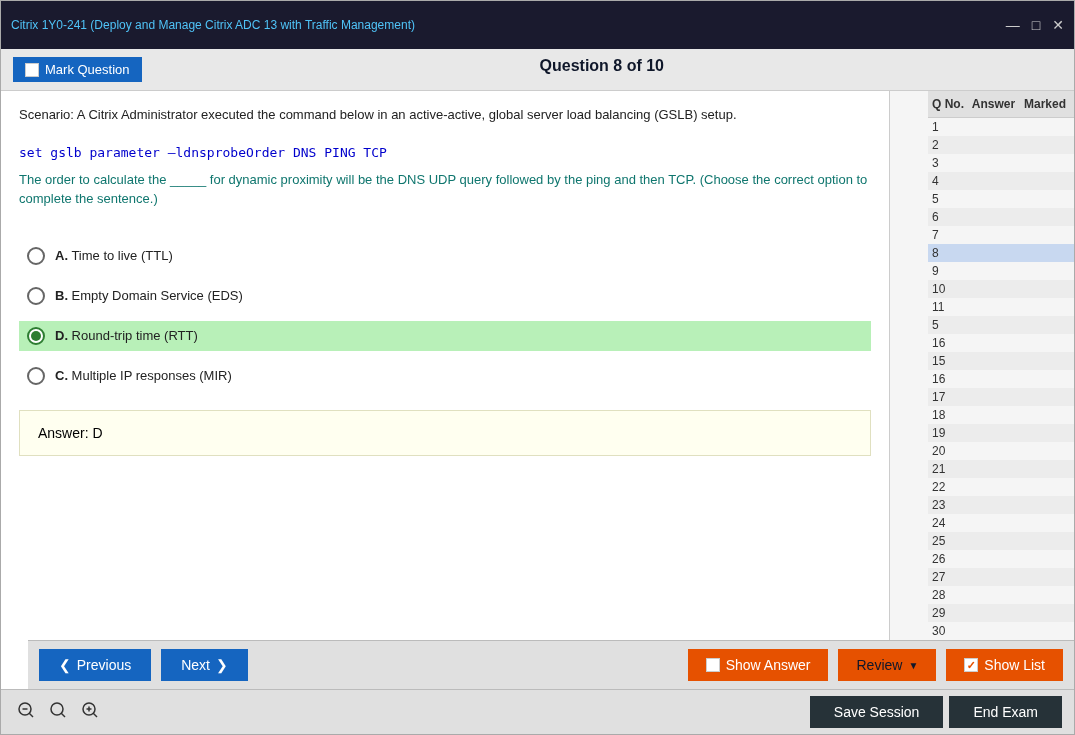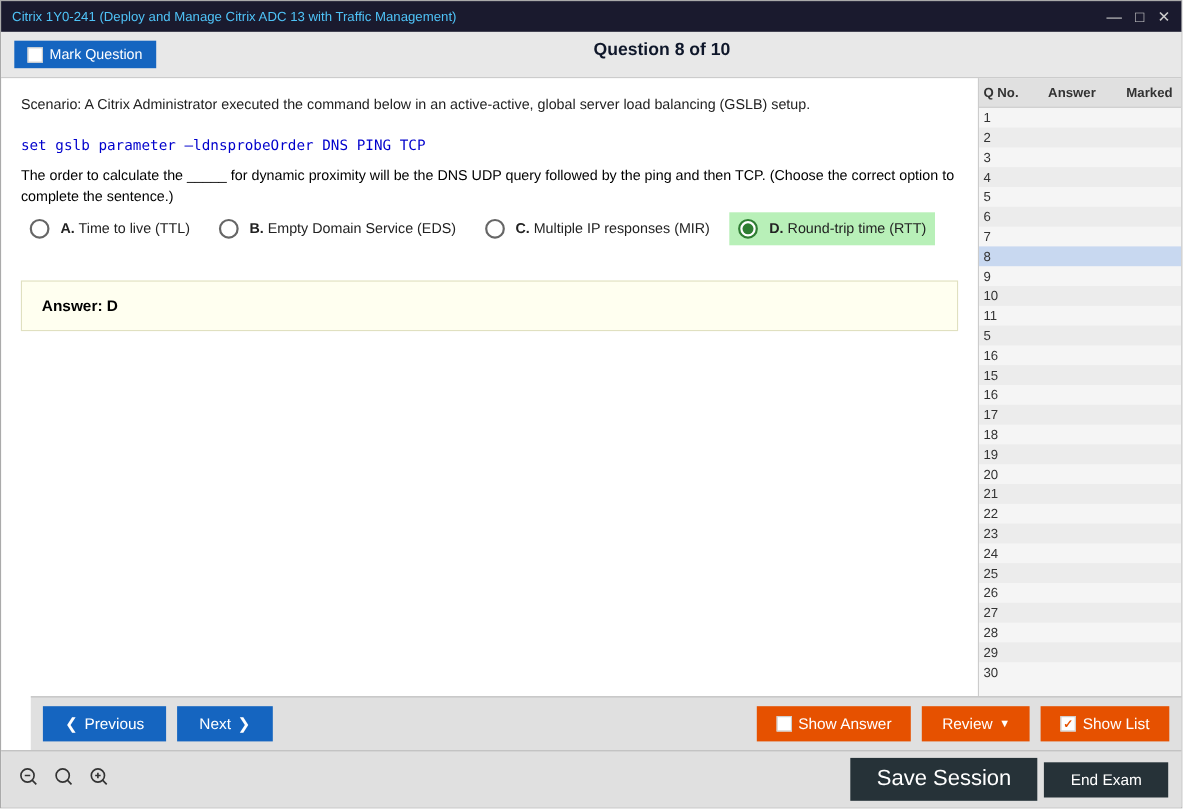--- a/index.html
+++ b/index.html
@@ -1,70 +1,70 @@
 <!DOCTYPE html>
 <html><head>
   <meta charset="utf-8">
   <style>
     * { box-sizing: border-box; margin: 0; padding: 0; }
     body { font-family: Arial, sans-serif; font-size: 13px; background: #f0f0f0; width: 1075px; height: 735px; overflow: hidden; }
 
     .window { width: 1075px; height: 735px; background: #fff; border: 1px solid #aaa; display: flex; flex-direction: column; }
 
-    .title-bar { background: #1a1a2e; color: #4fc3f7; padding: 6px 10px; display: flex; justify-content: space-between; align-items: center; font-size: 12px; }
+    .title-bar { background: #1a1a2e; color: #4fc3f7; padding: 16px 10px; display: flex; justify-content: space-between; align-items: center; font-size: 12px; }
     .title-bar-controls { display: flex; gap: 12px; color: #ccc; }
     .title-bar-controls span { cursor: pointer; font-size: 14px; }
 
     .toolbar { background: #e8e8e8; padding: 8px 12px; display: flex; align-items: flex-start; border-bottom: 1px solid #ccc; }
     .mark-question-btn { background: #1565c0; color: white; border: none; padding: 5px 12px; font-size: 13px; cursor: pointer; display: flex; align-items: center; gap: 6px; }
     .question-title { flex: 1; text-align: center; font-size: 16px; font-weight: bold; color: #0f172a; }
 
     .main-area { display: flex; flex: 1; overflow: hidden; }
 
     .question-area { flex: 1; padding: 14px 18px; overflow-y: auto; }
 
     .scenario-text { color: #222; margin-bottom: 20px; line-height: 1.5; }
     .command-text { color: #0000cc; font-family: monospace; margin-bottom: 10px; font-size: 13px; }
-    .question-text { color: #000000; margin-bottom: 4px; line-height: 1.5; }
-
-    .options { display: flex; gap: 10px; margin-bottom: 32px; }
+    .question-text { color: #0f766e; margin-bottom: 32px; line-height: 1.5; }
+
+    .options { display: flex; flex-direction: column; gap: 10px; margin-bottom: 19px; }
     .option { display: flex; align-items: center; gap: 10px; padding: 6px 8px; cursor: pointer; }
     .option.correct { background: #b8f0b8; }
     .option-radio { width: 18px; height: 18px; border-radius: 50%; border: 2px solid #666; display: flex; align-items: center; justify-content: center; flex-shrink: 0; }
     .option.correct .option-radio { border-color: #2e7d32; background: #fff; }
     .option-radio-inner { width: 10px; height: 10px; border-radius: 50%; background: transparent; }
     .option.correct .option-radio-inner { background: #2e7d32; }
     .option-text { color: #222; }
 
     .answer-box { background: #fffff0; border: 1px solid #e0e0c0; padding: 14px 18px; margin-top: 10px; }
-    .answer-box-text { font-weight: bold; font-size: 14px; }
-
-    .sidebar { width: 185px; border-left: 1px solid #ccc; background: #f5f5f5; overflow-y: auto; }
+    .answer-box-text { font-weight: normal; font-size: 14px; }
+
+    .sidebar { width: 185px; border-left: 1px solid #ccc; background: #f5f5f5; overflow-y: auto; padding-left: 38px; }
     .sidebar-header { display: flex; font-size: 12px; font-weight: bold; color: #333; padding: 6px 4px; border-bottom: 1px solid #ccc; background: #e0e0e0; }
     .sidebar-header .col-qno { width: 40px; }
     .sidebar-header .col-answer { flex: 1; text-align: center; }
     .sidebar-header .col-marked { width: 55px; text-align: right; padding-right: 4px; }
     .sidebar-row { display: flex; align-items: center; padding: 2px 4px; font-size: 12px; color: #333; min-height: 18px; }
     .sidebar-row:nth-child(even) { background: #ececec; }
     .sidebar-row.highlighted { background: #c8d8f0; }
     .sidebar-row .col-qno { width: 40px; }
     .sidebar-row .col-answer { flex: 1; }
     .sidebar-row .col-marked { width: 55px; }
 
     .bottom-bar { background: #e0e0e0; border-top: 1px solid #bbb; padding: 8px 11px; display: flex; align-items: center; gap: 10px; margin-left: 27px; }
     .btn-prev { background: #1565c0; color: white; border: none; padding: 8px 20px; font-size: 14px; cursor: pointer; display: flex; align-items: center; gap: 6px; }
     .btn-next { background: #1565c0; color: white; border: none; padding: 8px 20px; font-size: 14px; cursor: pointer; display: flex; gap: 6px; }
     .btn-show-answer { background: #e65100; color: white; border: none; padding: 8px 18px; font-size: 14px; cursor: pointer; display: flex; align-items: center; gap: 6px; margin-left: auto; }
-    .btn-review { background: #e65100; color: #ffffff; border: none; padding: 8px 18px; font-size: 14px; cursor: pointer; display: flex; align-items: center; gap: 6px; }
+    .btn-review { background: #e65100; color: #0f172a; border: none; padding: 8px 18px; font-size: 14px; cursor: pointer; display: flex; align-items: center; gap: 6px; }
     .btn-show-list { background: #e65100; color: white; border: none; padding: 8px 18px; font-size: 14px; cursor: pointer; display: flex; align-items: center; gap: 6px; }
 
     .bottom-bar2 { background: #e0e0e0; border-top: 1px solid #bbb; padding: 6px 12px; display: flex; align-items: center; gap: 6px; }
     .zoom-btn { background: none; border: none; cursor: pointer; font-size: 16px; color: #333; padding: 2px 4px; }
     .spacer { flex: 1; }
-    .btn-save { background: #263238; color: white; border: none; padding: 8px 24px; font-size: 20px; cursor: pointer; }
+    .btn-save { background: #263238; color: white; border: none; padding: 8px 24px; font-size: 14px; cursor: pointer; }
     .btn-end { background: #263238; color: white; border: none; padding: 8px 24px; font-size: 14px; cursor: pointer; }
 
     .checkbox-white { width: 14px; height: 14px; background: white; border: 1px solid #ccc; display: inline-block; flex-shrink: 0; }
     .checkbox-checked { width: 14px; height: 14px; background: white; border: 1px solid #ccc; display: inline-flex; align-items: center; justify-content: center; flex-shrink: 0; }
     .checkbox-checked::after { content: '✓'; font-size: 11px; color: #e65100; font-weight: bold; }
 
     .arrow-left::before { content: '❮'; }
     .arrow-right::before { content: '❯'; }
   </style>
 </head>
@@ -103,31 +103,31 @@
             <div class="option-radio-inner"></div>
           </div>
           <span class="option-text"><strong>A.</strong> Time to live (TTL)</span>
         </div>
         <div class="option">
           <div class="option-radio">
             <div class="option-radio-inner"></div>
           </div>
           <span class="option-text"><strong>B.</strong> Empty Domain Service (EDS)</span>
         </div>
+        <div class="option correct">
+          <div class="option-radio">
+            <div class="option-radio-inner"></div>
+          </div>
+          <span class="option-text"><strong>D.</strong> Round-trip time (RTT)</span>
+        </div>
         <div class="option">
           <div class="option-radio">
             <div class="option-radio-inner"></div>
           </div>
           <span class="option-text"><strong>C.</strong> Multiple IP responses (MIR)</span>
-        </div>
-        <div class="option correct">
-          <div class="option-radio">
-            <div class="option-radio-inner"></div>
-          </div>
-          <span class="option-text"><strong>D.</strong> Round-trip time (RTT)</span>
         </div>
       </div>
 
       <div class="answer-box">
         <span class="answer-box-text">Answer: D</span>
       </div>
 
     </div>
 
     <div class="sidebar">

